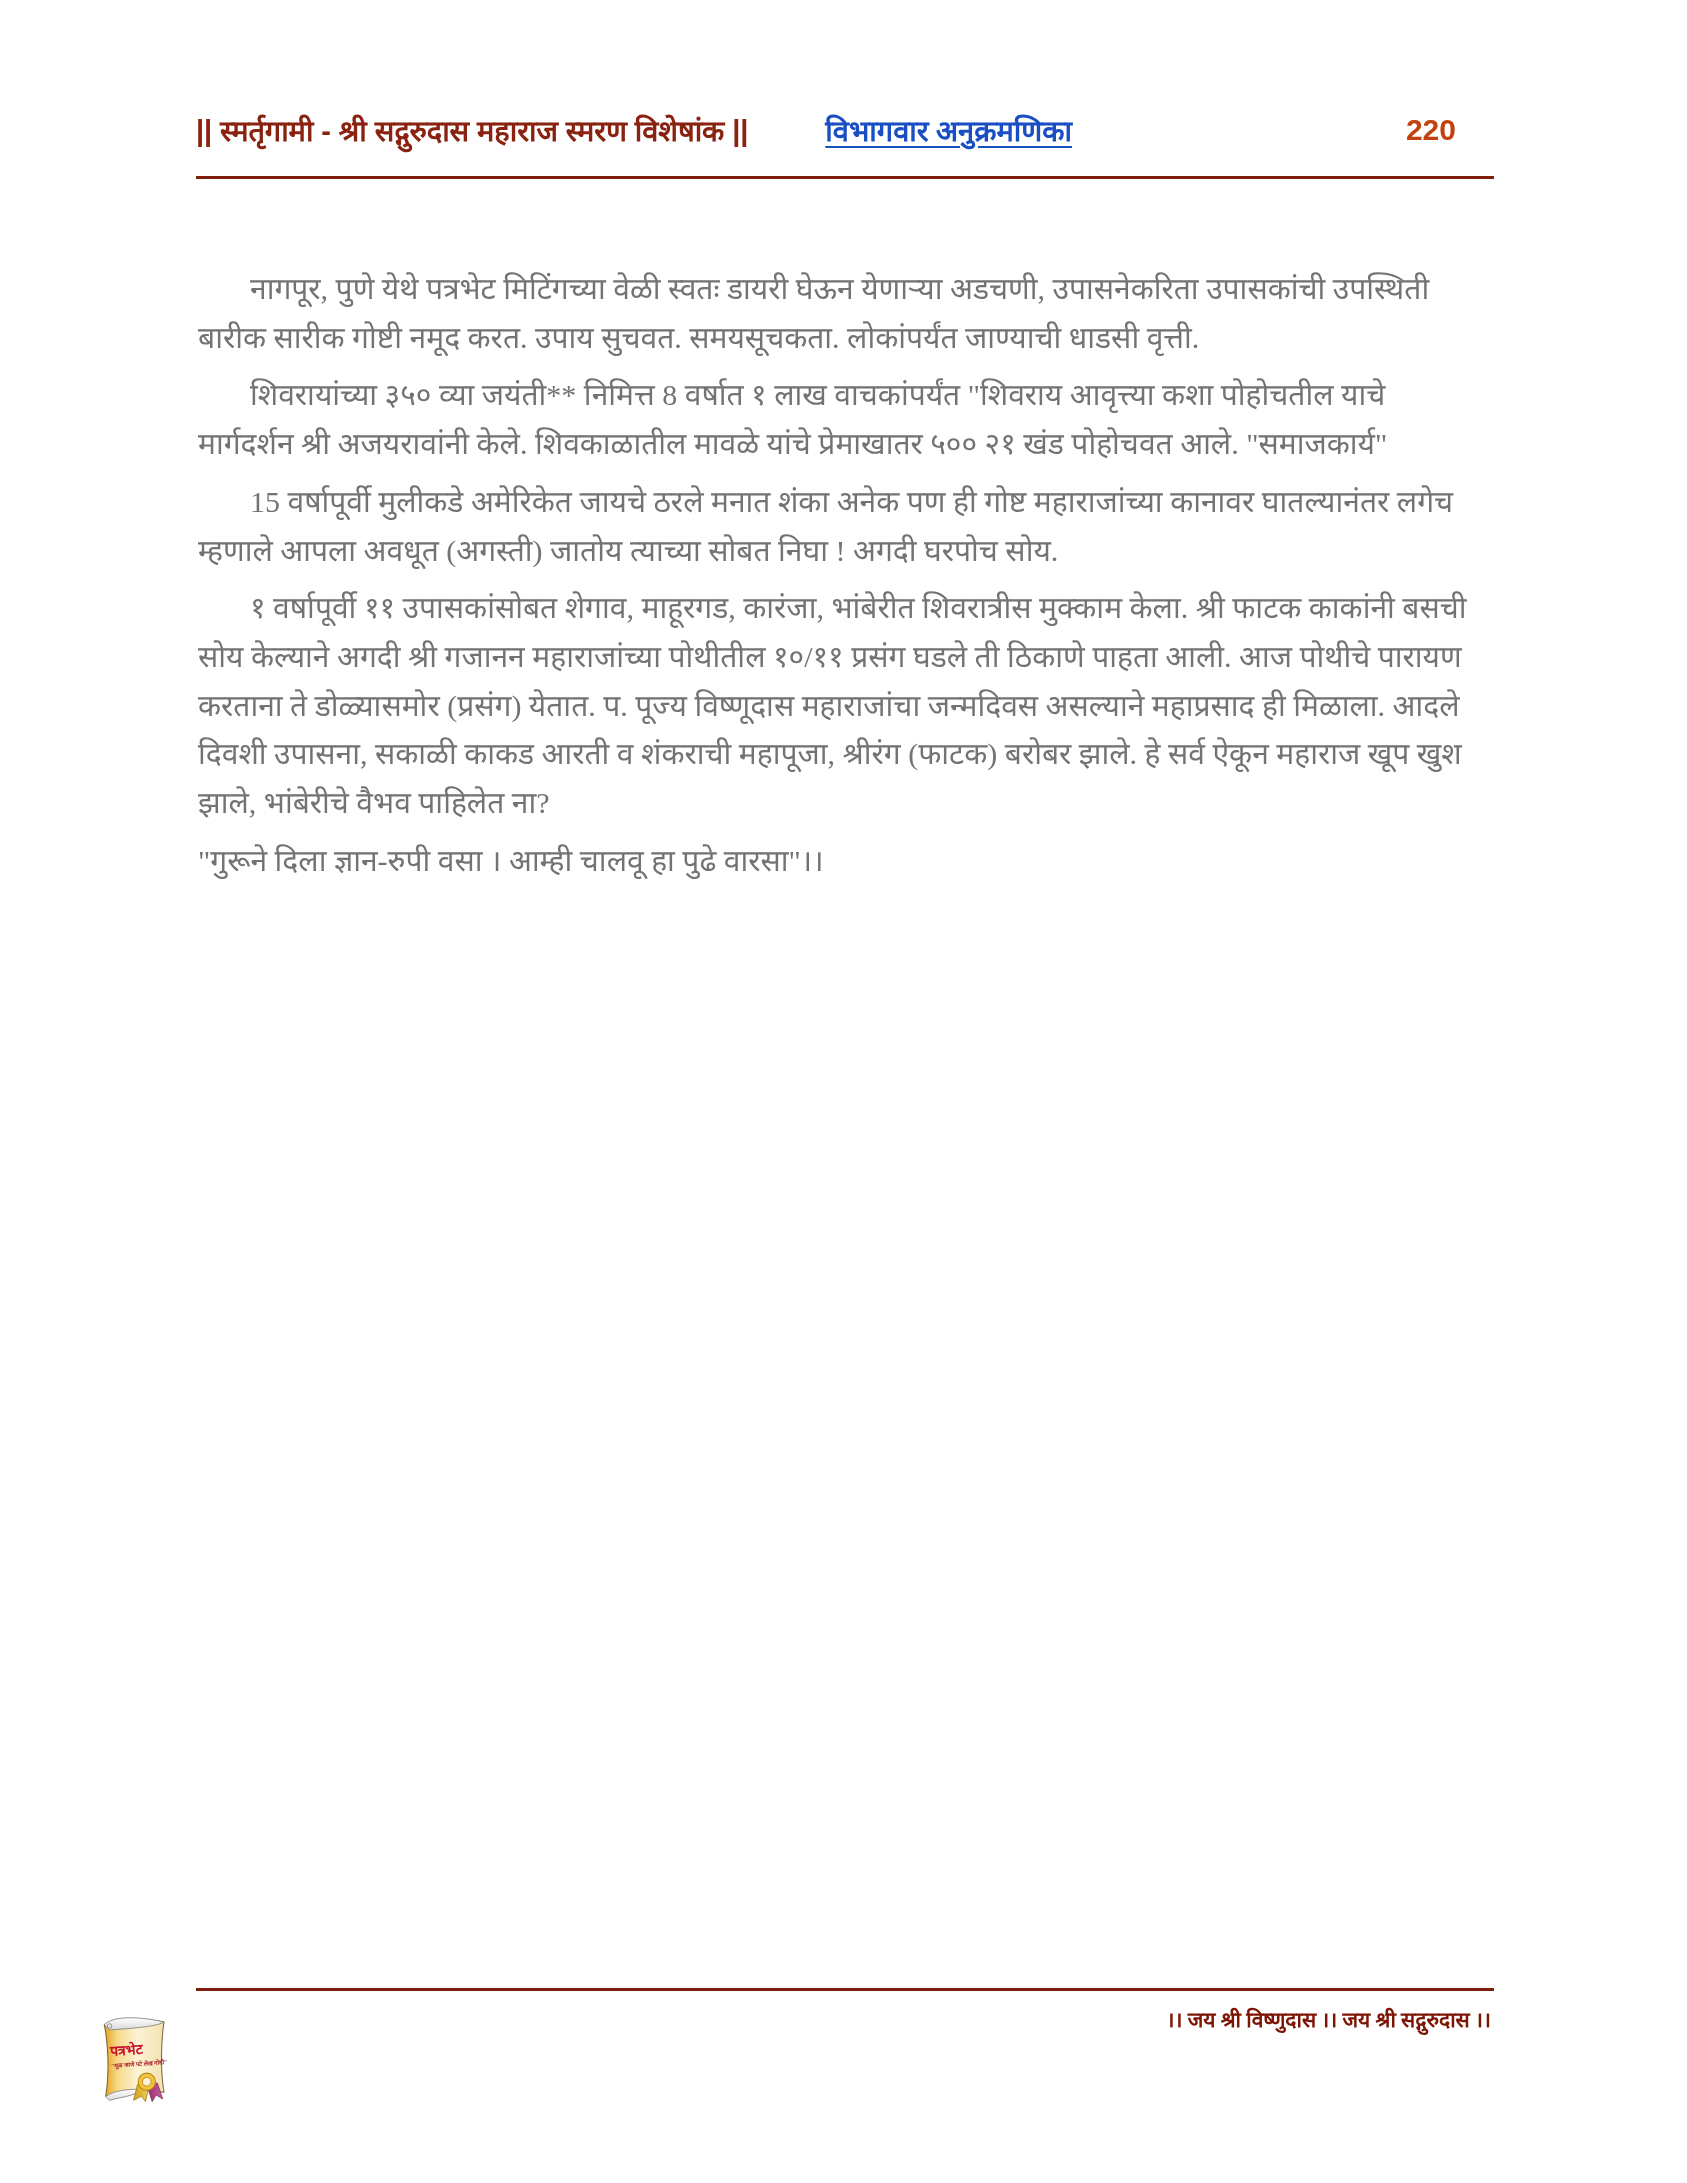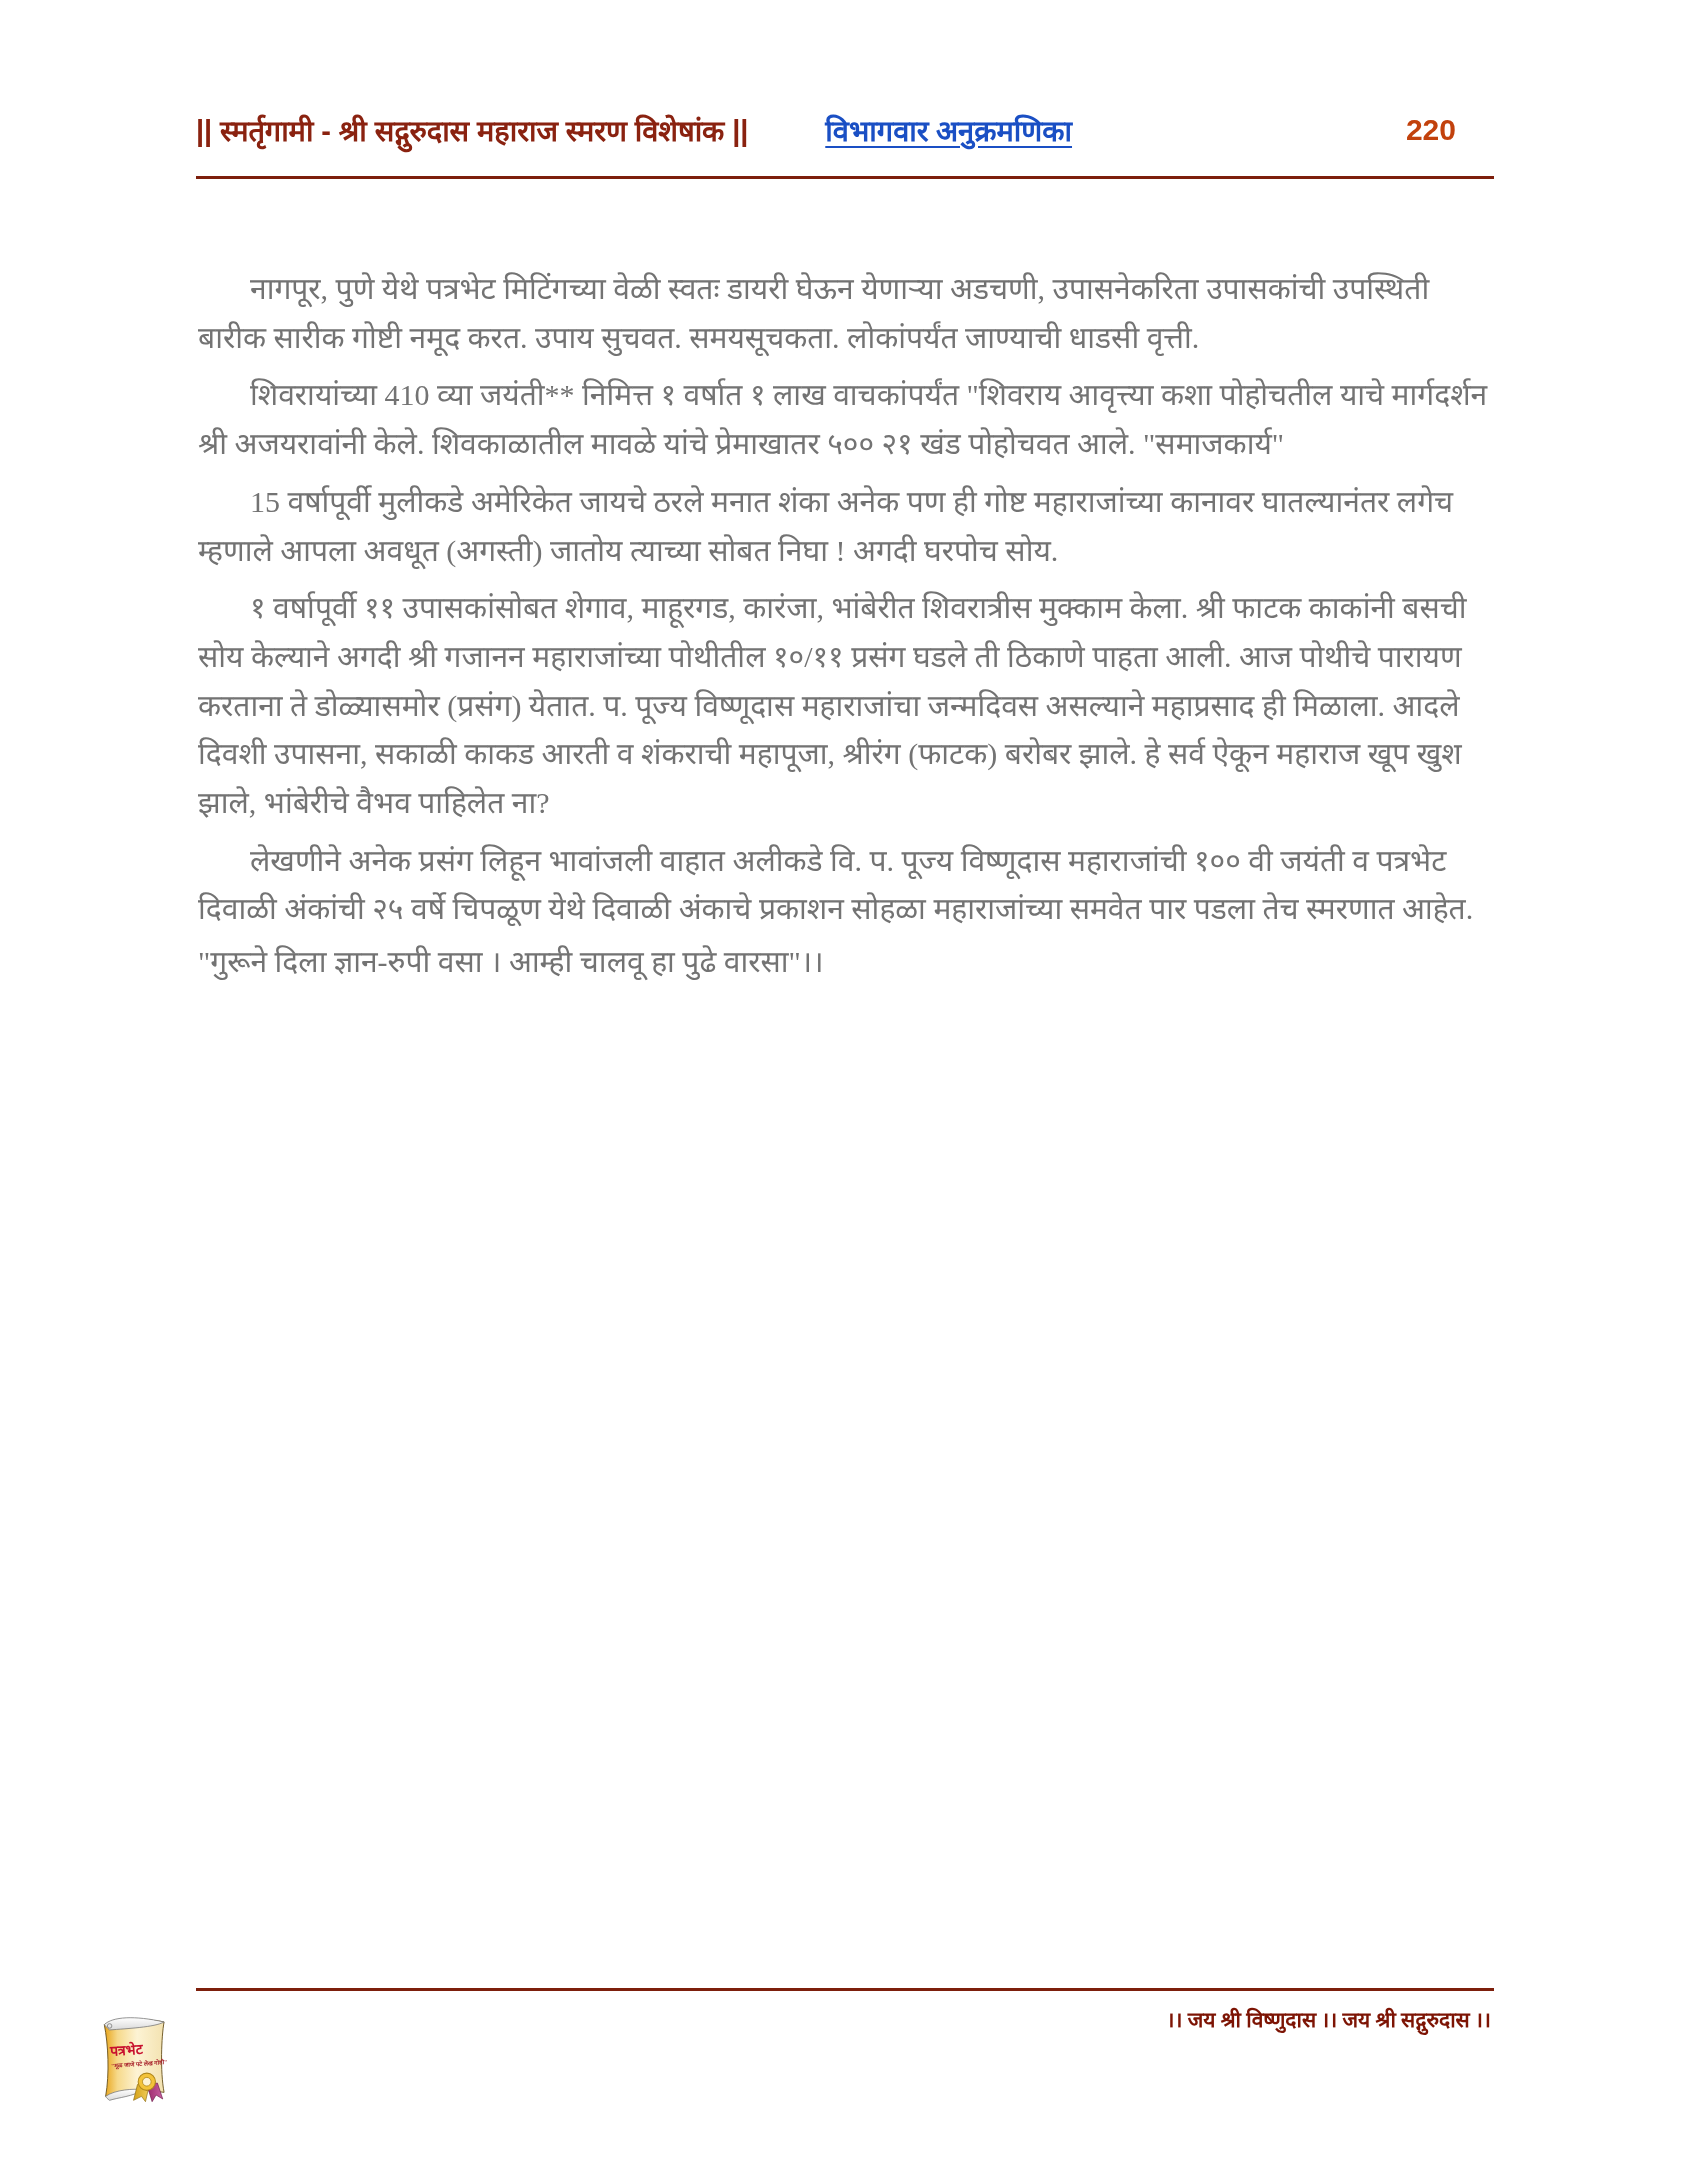--- a/index.html
+++ b/index.html
@@ -149,24 +149,23 @@
 
   <div class="header">
     <span class="header-title">|| स्मर्तृगामी - श्री सद्गुरुदास महाराज स्मरण विशेषांक ||</span>
     <a class="header-link">विभागवार अनुक्रमणिका</a>
     <span class="header-pageno">220</span>
   </div>
   <div class="header-rule"></div>
 
   <div class="content">
     <p class="para indent">नागपूर, पुणे येथे पत्रभेट मिटिंगच्या वेळी स्वतः डायरी घेऊन येणाऱ्या अडचणी, उपासनेकरिता उपासकांची उपस्थिती बारीक सारीक गोष्टी नमूद करत. उपाय सुचवत. समयसूचकता. लोकांपर्यंत जाण्याची धाडसी वृत्ती.</p>
-    <p class="para indent">शिवरायांच्या 410 व्या जयंती** निमित्त १ वर्षात १ लाख वाचकांपर्यंत "शिवराय आवृत्त्या कशा पोहोचतील याचे मार्गदर्शन श्री अजयरावांनी केले. शिवकाळातील मावळे यांचे प्रेमाखातर ५०० २१ खंड पोहोचवत आले. "समाजकार्य"</p>
+    <p class="para indent">शिवरायांच्या ३५० व्या जयंती** निमित्त 8 वर्षात १ लाख वाचकांपर्यंत "शिवराय आवृत्त्या कशा पोहोचतील याचे मार्गदर्शन श्री अजयरावांनी केले. शिवकाळातील मावळे यांचे प्रेमाखातर ५०० २१ खंड पोहोचवत आले. "समाजकार्य"</p>
     <p class="para indent">15 वर्षापूर्वी मुलीकडे अमेरिकेत जायचे ठरले मनात शंका अनेक पण ही गोष्ट महाराजांच्या कानावर घातल्यानंतर लगेच म्हणाले आपला अवधूत (अगस्ती) जातोय त्याच्या सोबत निघा ! अगदी घरपोच सोय.</p>
     <p class="para indent">१ वर्षापूर्वी ११ उपासकांसोबत शेगाव, माहूरगड, कारंजा, भांबेरीत शिवरात्रीस मुक्काम केला. श्री फाटक काकांनी बसची सोय केल्याने अगदी श्री गजानन महाराजांच्या पोथीतील १०/११ प्रसंग घडले ती ठिकाणे पाहता आली. आज पोथीचे पारायण करताना ते डोळ्यासमोर (प्रसंग) येतात. प. पूज्य विष्णूदास महाराजांचा जन्मदिवस असल्याने महाप्रसाद ही मिळाला. आदले दिवशी उपासना, सकाळी काकड आरती व शंकराची महापूजा, श्रीरंग (फाटक) बरोबर झाले. हे सर्व ऐकून महाराज खूप खुश झाले, भांबेरीचे वैभव पाहिलेत ना?</p>
-    <p class="para indent tight">लेखणीने अनेक प्रसंग लिहून भावांजली वाहात अलीकडे वि. प. पूज्य विष्णूदास महाराजांची १०० वी जयंती व पत्रभेट दिवाळी अंकांची २५ वर्षे चिपळूण येथे दिवाळी अंकाचे प्रकाशन सोहळा महाराजांच्या समवेत पार पडला तेच स्मरणात आहेत.</p>
     <p class="para">"गुरूने दिला ज्ञान-रुपी वसा । आम्ही चालवू हा पुढे वारसा"।।</p>
   </div>
 
   <div class="footer-rule"></div>
   <div class="footer-text">।। जय श्री विष्णुदास ।। जय श्री सद्गुरुदास ।।</div>
 
   <div class="logo">
     <svg width="85" height="93" viewBox="0 0 128 140">
       <defs>
         <linearGradient id="parch" x1="0" y1="0" x2="1" y2="0">

